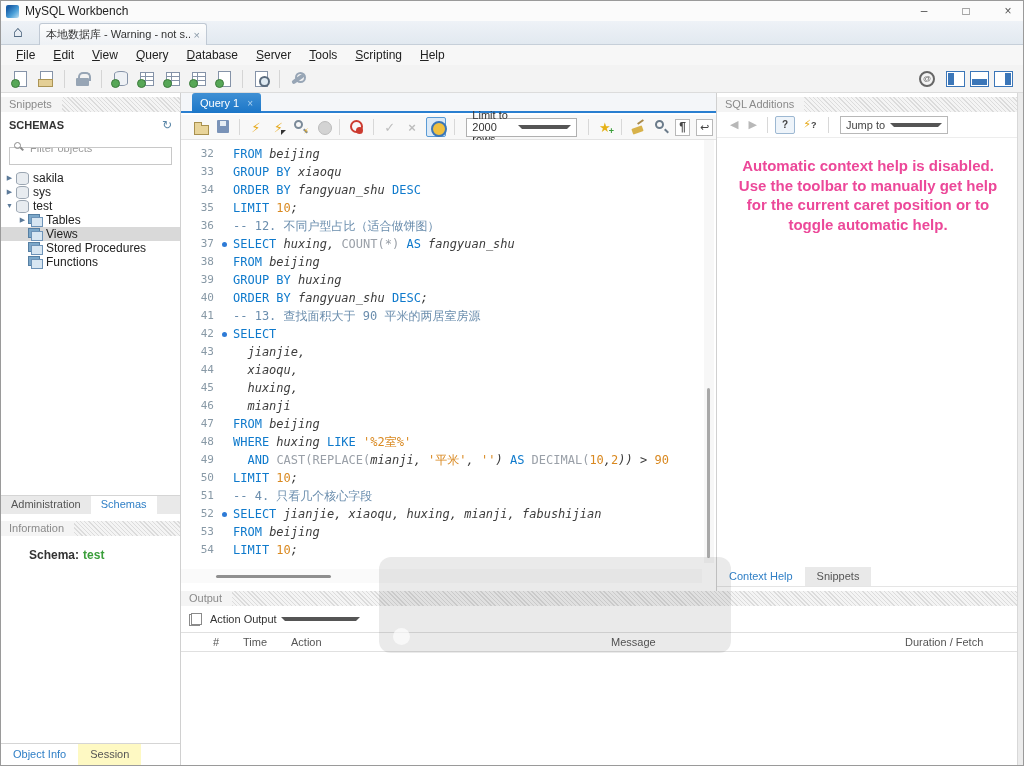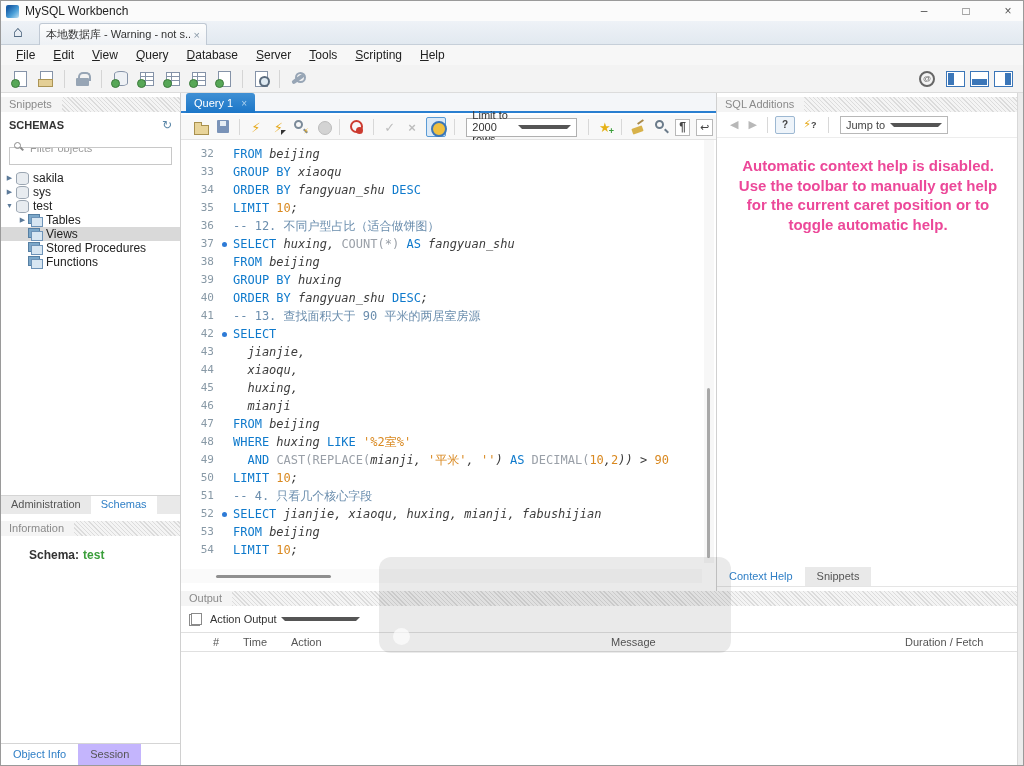--- a/index.html
+++ b/index.html
@@ -79,25 +79,25 @@
   .lp-tabs { position:absolute; left:0; top:402px; width:100%; height:19px; background:#e9e9e9; display:flex; border-top:1px solid #d5d5d5; }
   .lp-tab { font-size:11px; padding:2px 10px 0 10px; height:19px; }
   .lp-tab.on { background:#fff; color:#2f7fc6; }
   .lp-tab.off { color:#555; }
   .info-hd { position:absolute; left:0; top:424px; width:100%; }
   .schema-line { position:absolute; left:28px; top:455px; font-size:12px; font-weight:bold; }
   .schema-line .val { color:#3a9e3a; margin-left:4px; }
   .lp-bottom { position:absolute; left:0; bottom:0; width:100%; height:24px; border-top:1px solid #d5d5d5; display:flex; background:#fff; }
   .lpb-tab { font-size:11px; padding:4px 12px 0 12px; }
   .lpb-tab.on { color:#2f7fc6; background:#fff; }
-  .lpb-tab.off { color:#555; background:#c4b5fd;text-align:center; }
+  .lpb-tab.off { color:#555; background:#fef9c3;text-align:center; }
   
   .center { position:absolute; left:180px; top:92px; width:535px; height:498px; background:#fff; }
   .qtabstrip { position:absolute; left:0; top:0; width:100%; height:20px; background:#f4f6f9; border-bottom:2px solid #2a7fd0; }
-  .qtab { position:absolute; left:5px; top:0; height:20px; padding:0 8px; background:linear-gradient(#4090d4,#1b76c8);
+  .qtab { position:absolute; left:11px; top:0; height:20px; padding:0 8px; background:linear-gradient(#4090d4,#1b76c8);
           border-radius:3px 3px 0 0; display:flex; align-items:center; gap:8px; }
   .qtab-label { color:#fff; font-size:11px; }
   .qtab-close { color:#aed3f0; font-size:10px; }
   .etoolbar { position:absolute; left:0; top:22px; width:100%; height:25px; background:#f8f8f8; border-bottom:1px solid #e3e3e3; display:flex; align-items:center; padding-left:8px; }
   .et { position:relative; width:18px; height:18px; margin:0 3px; display:flex; align-items:center; justify-content:center; }
   .esep { width:1px; height:16px; background:#d8d8d8; margin:0 5px; }
   .ic-folder::before { content:''; position:absolute; left:2px; top:7px; width:13px; height:8px; background:#e8d49a; border:1px solid #a8904e; }
   .ic-folder::after { content:''; position:absolute; left:2px; top:4px; width:6px; height:3px; background:#e8d49a; border:1px solid #a8904e; border-bottom:none; }
   .ic-save::before { content:''; position:absolute; left:3px; top:2px; width:12px; height:13px; background:#7a93b8; border-radius:1px; }
   .ic-save::after { content:''; position:absolute; left:6px; top:3px; width:6px; height:5px; background:#e8eef4; }

